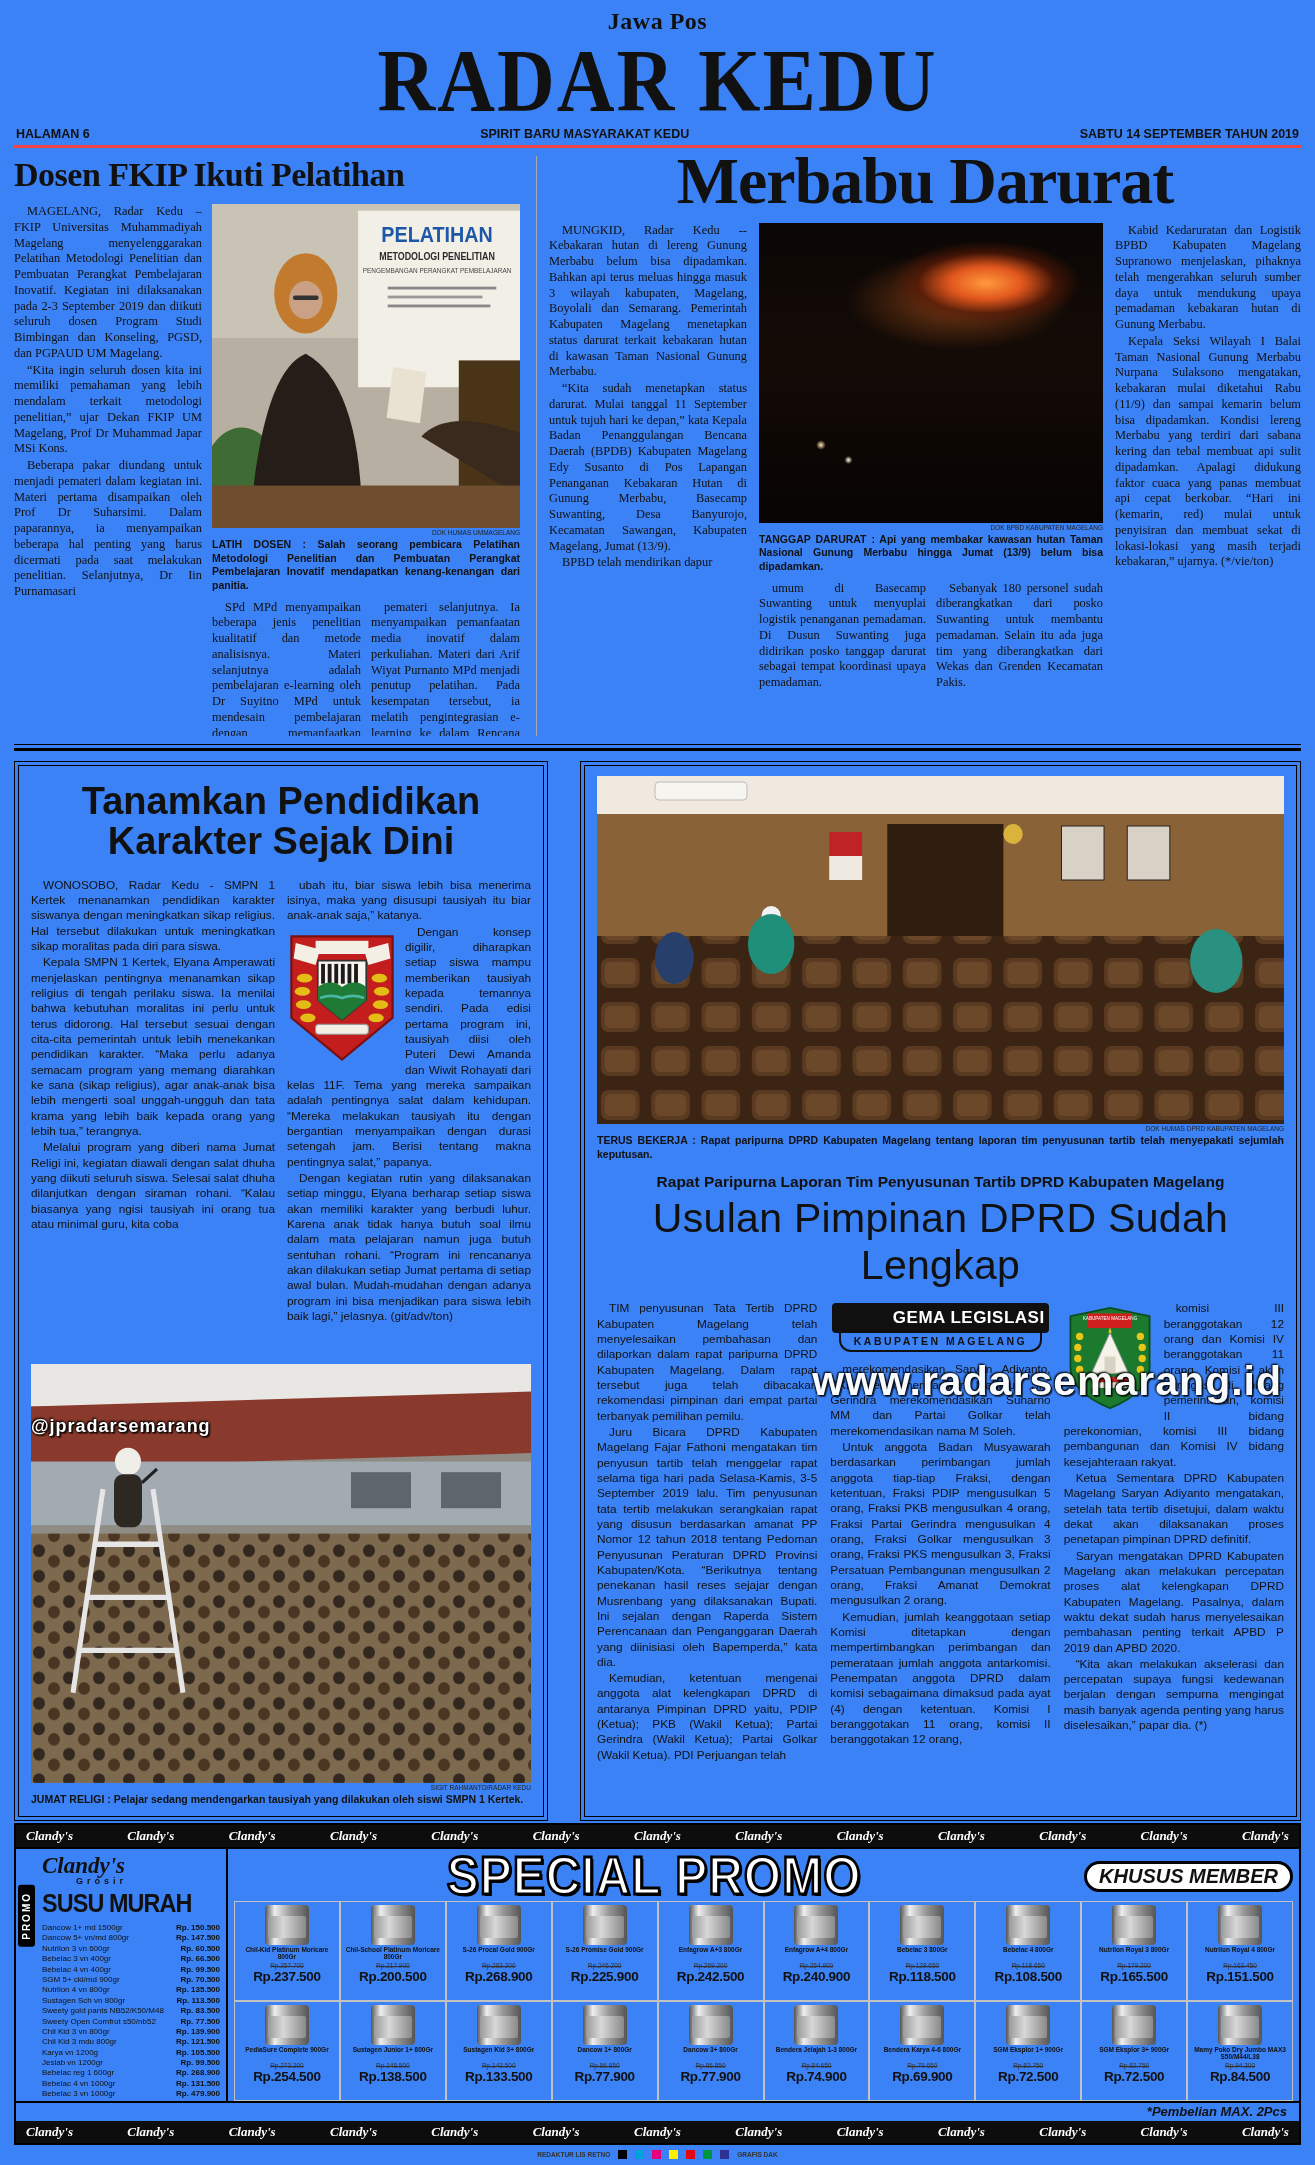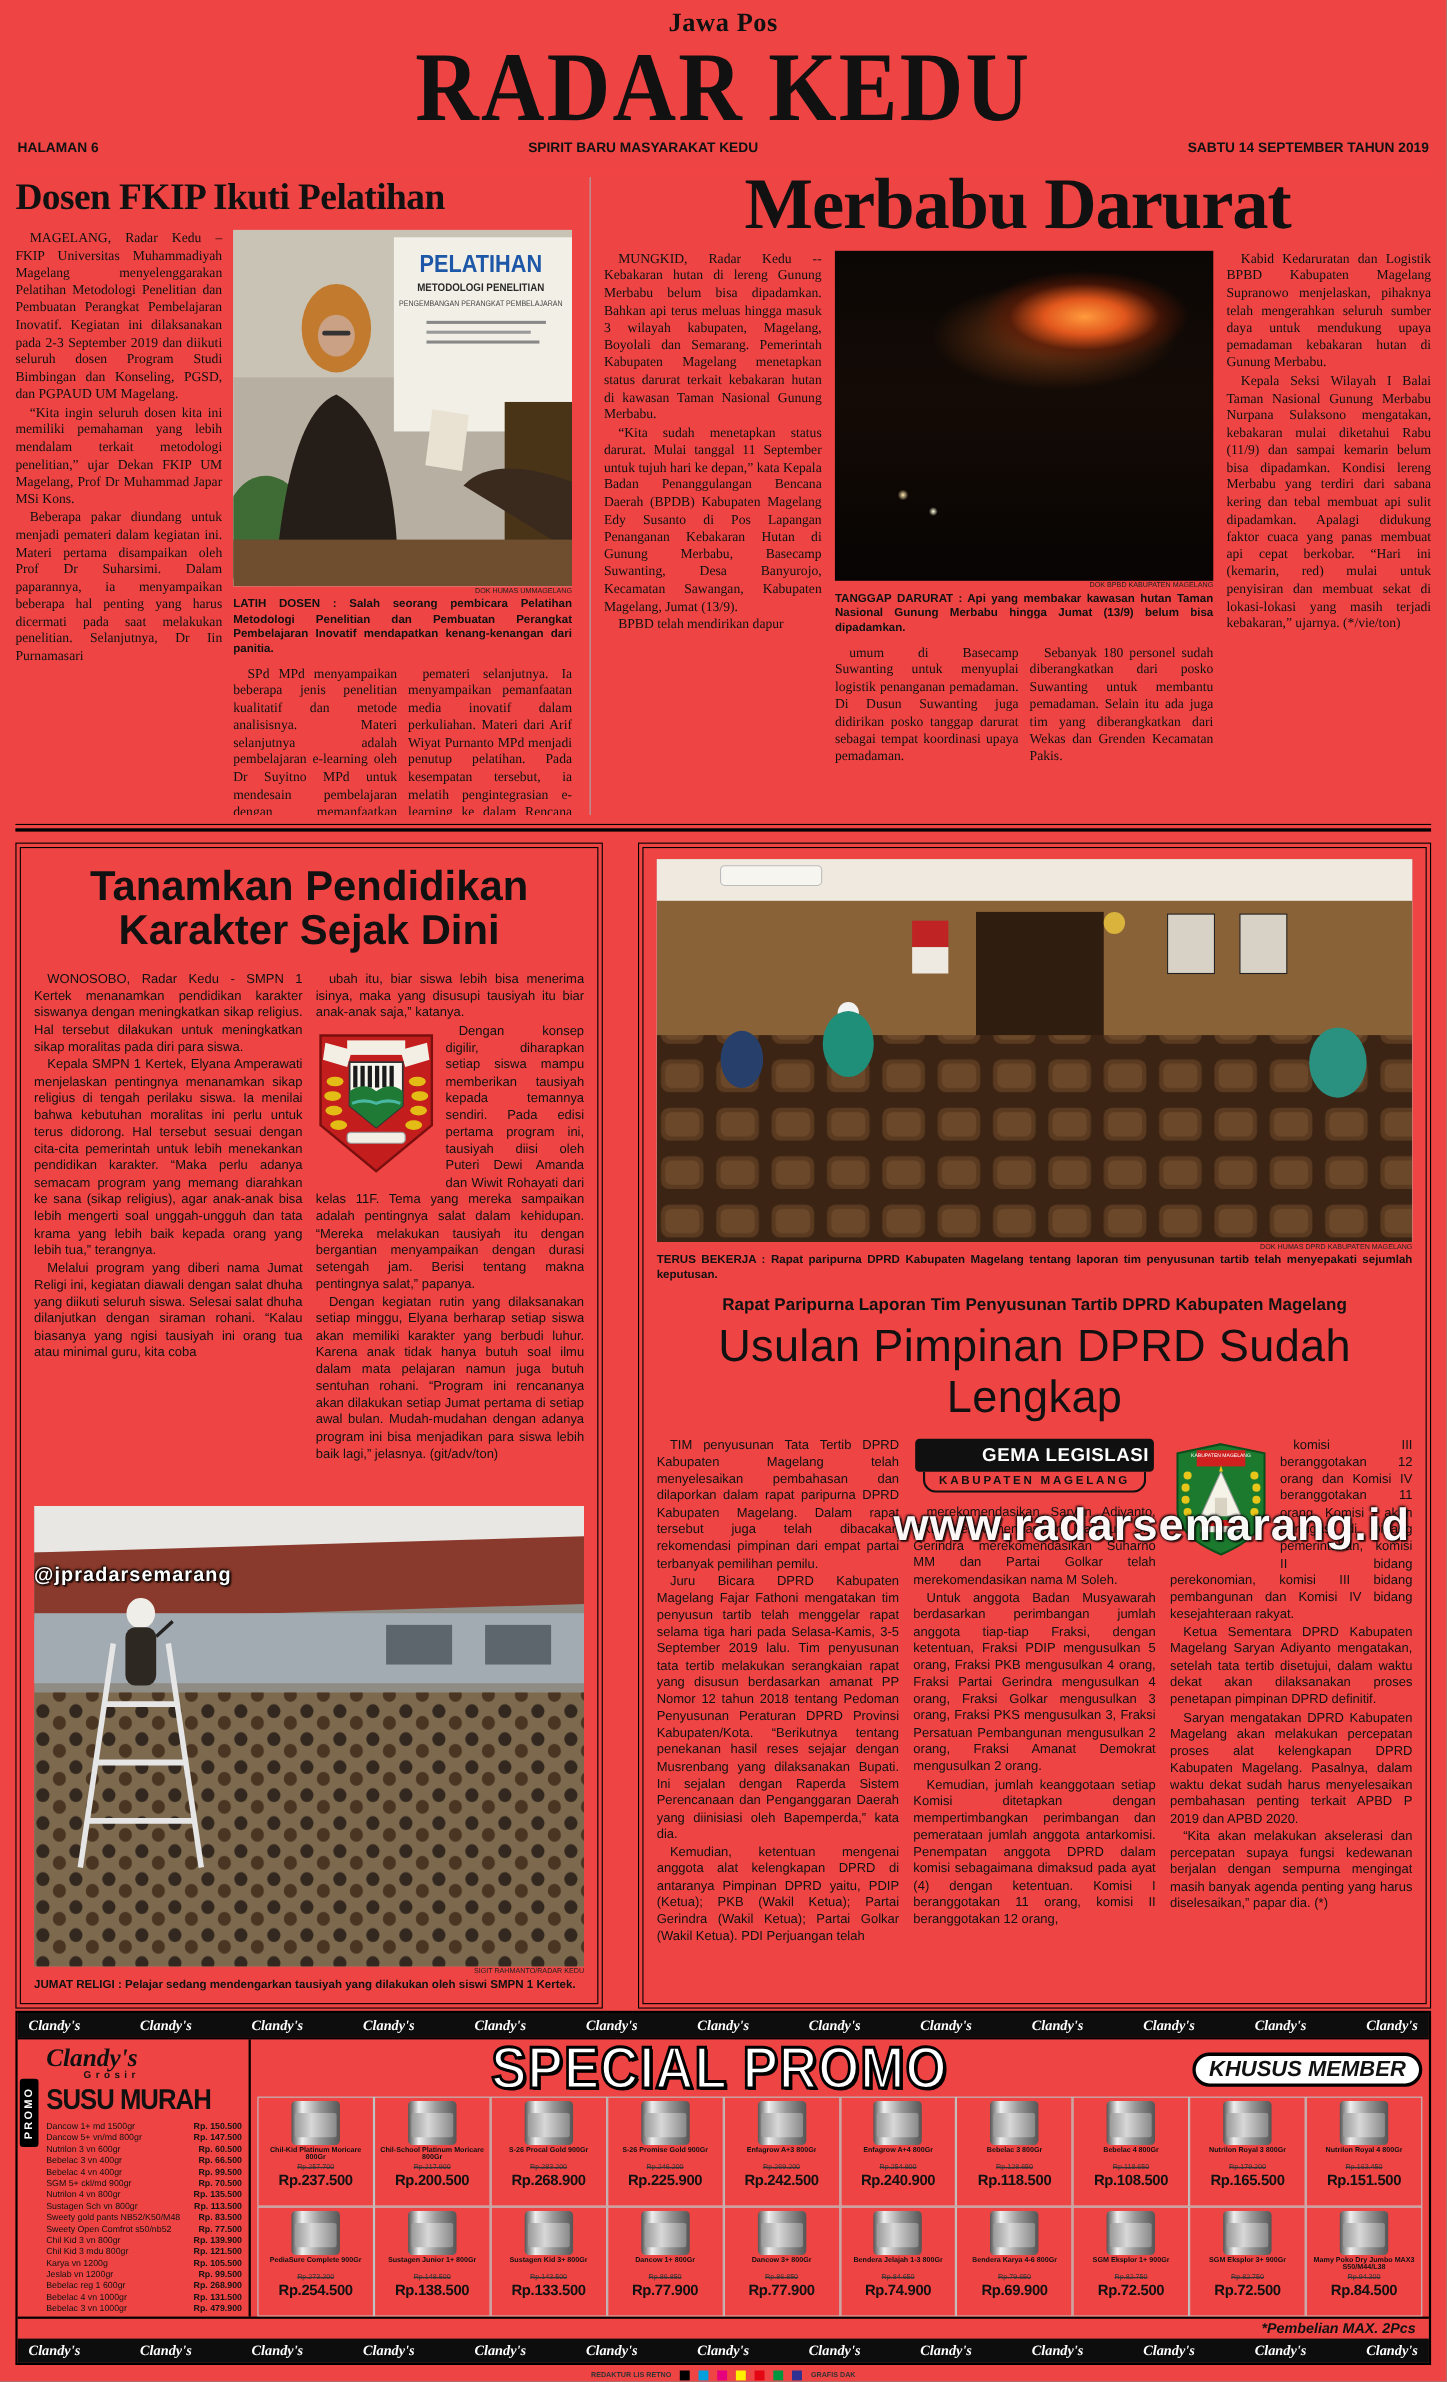--- a/index.html
+++ b/index.html
@@ -1,24 +1,24 @@
 <!DOCTYPE html>
 <html><head>
 <meta charset="utf-8">
 <style>
   html,body{margin:0;padding:0;background:#888;}
-  .page{width:1315px;height:2165px;margin:0 auto;background:#ef4444;color:#111;
+  .page{width:1315px;height:2165px;margin:0 auto;background:#3b82f6;color:#111;
         position:relative;overflow:hidden;box-sizing:border-box;
         font-family:"Liberation Serif",serif;}
   
   .masthead{text-align:center;padding-top:8px;}
   .mh-brand{font:bold 24px "Liberation Serif",serif;letter-spacing:.5px;}
   .mh-title{font:bold 80px "Liberation Serif",serif;line-height:.95;letter-spacing:2px;
             transform:scaleY(1.12);transform-origin:top;margin:2px 0 0;}
-  .infobar{margin:14px 14px 0;border-bottom:8px solid #ef4444;padding:0 2px 4px;
+  .infobar{margin:14px 14px 0;border-bottom:3px solid #ef4444;padding:0 2px 4px;
            display:flex;justify-content:space-between;align-items:flex-end;
            font:bold 12.5px "Liberation Sans",sans-serif;}
   
   .topsec{display:grid;grid-template-columns:506px 1fr;gap:16px;padding:8px 14px 0;
           height:588px;overflow:hidden;box-sizing:border-box;}
   .fkip h1{font:900 34px "Liberation Serif",serif;margin:0 0 10px;letter-spacing:-.5px;white-space:nowrap;}
   .fkip-body{display:grid;grid-template-columns:188px 1fr;gap:10px;}
   .serifcol{font:12.4px/1.27 "Liberation Serif",serif;text-align:justify;}
   .serifcol p{margin:0 0 1px;text-indent:13px;}
   .photo{position:relative;overflow:hidden;background:#ccc;}

